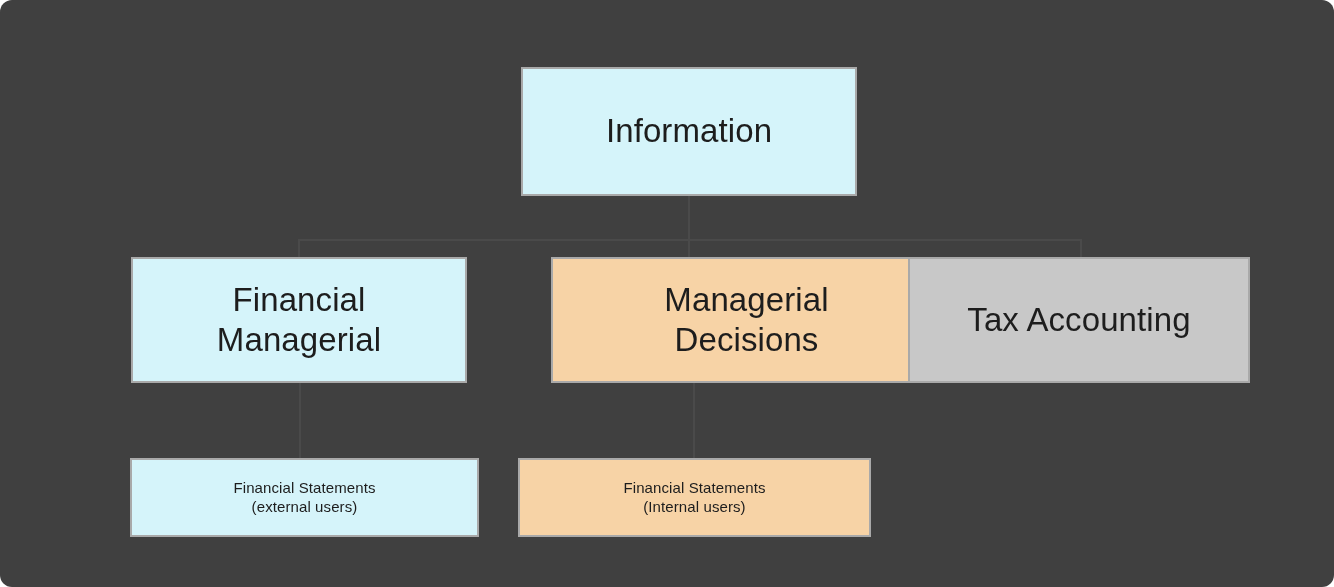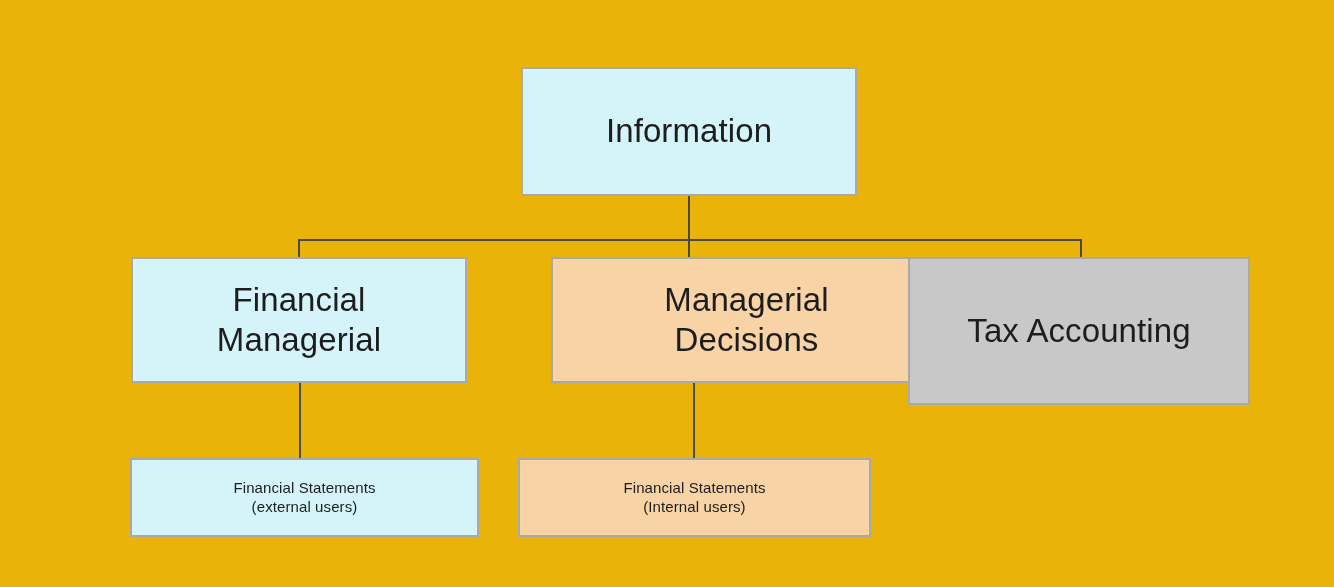--- a/index.html
+++ b/index.html
@@ -10,22 +10,23 @@
   }
   body {
     font-family: "Liberation Sans", sans-serif;
     -webkit-font-smoothing: antialiased;
   }
 
   #canvas {
     position: relative;
     width: 1334px;
     height: 587px;
-    background: #eab308;
+    background: #404040;
     overflow: hidden;
+    border-radius: 12px;
   }
 
   
   #connectors {
     position: absolute;
     left: 0;
     top: 0;
     width: 1334px;
     height: 587px;
     z-index: 1;
@@ -57,21 +58,21 @@
   .fill-gray   { background: #c8c8c8; }
 
   
   .t-lg { font-size: 33px; font-weight: 400; }
   .t-md { font-size: 15px; font-weight: 400; }
 
   
   #node-information       { left: 521px; top: 67px;  width: 336px; height: 129px; }
   #node-financial-reporting { left: 131px; top: 257px; width: 336px; height: 126px; }
   #node-managerial-decisions { left: 551px; top: 257px; width: 391px; height: 126px; }
-  #node-tax-accounting    { left: 908px; top: 257px; width: 342px; height: 148px; }
+  #node-tax-accounting    { left: 908px; top: 257px; width: 342px; height: 126px; }
   #node-fs-external       { left: 130px; top: 458px; width: 349px; height: 79px; }
   #node-fs-internal       { left: 518px; top: 458px; width: 353px; height: 79px; }
 </style>
 </head>
 <body>
 
 <div id="canvas">
 
   <svg id="connectors" viewBox="0 0 1334 587" width="1334" height="587" xmlns="http://www.w3.org/2000/svg">
     <g stroke="#4a4a4a" stroke-width="2" fill="none" shape-rendering="crispEdges">

